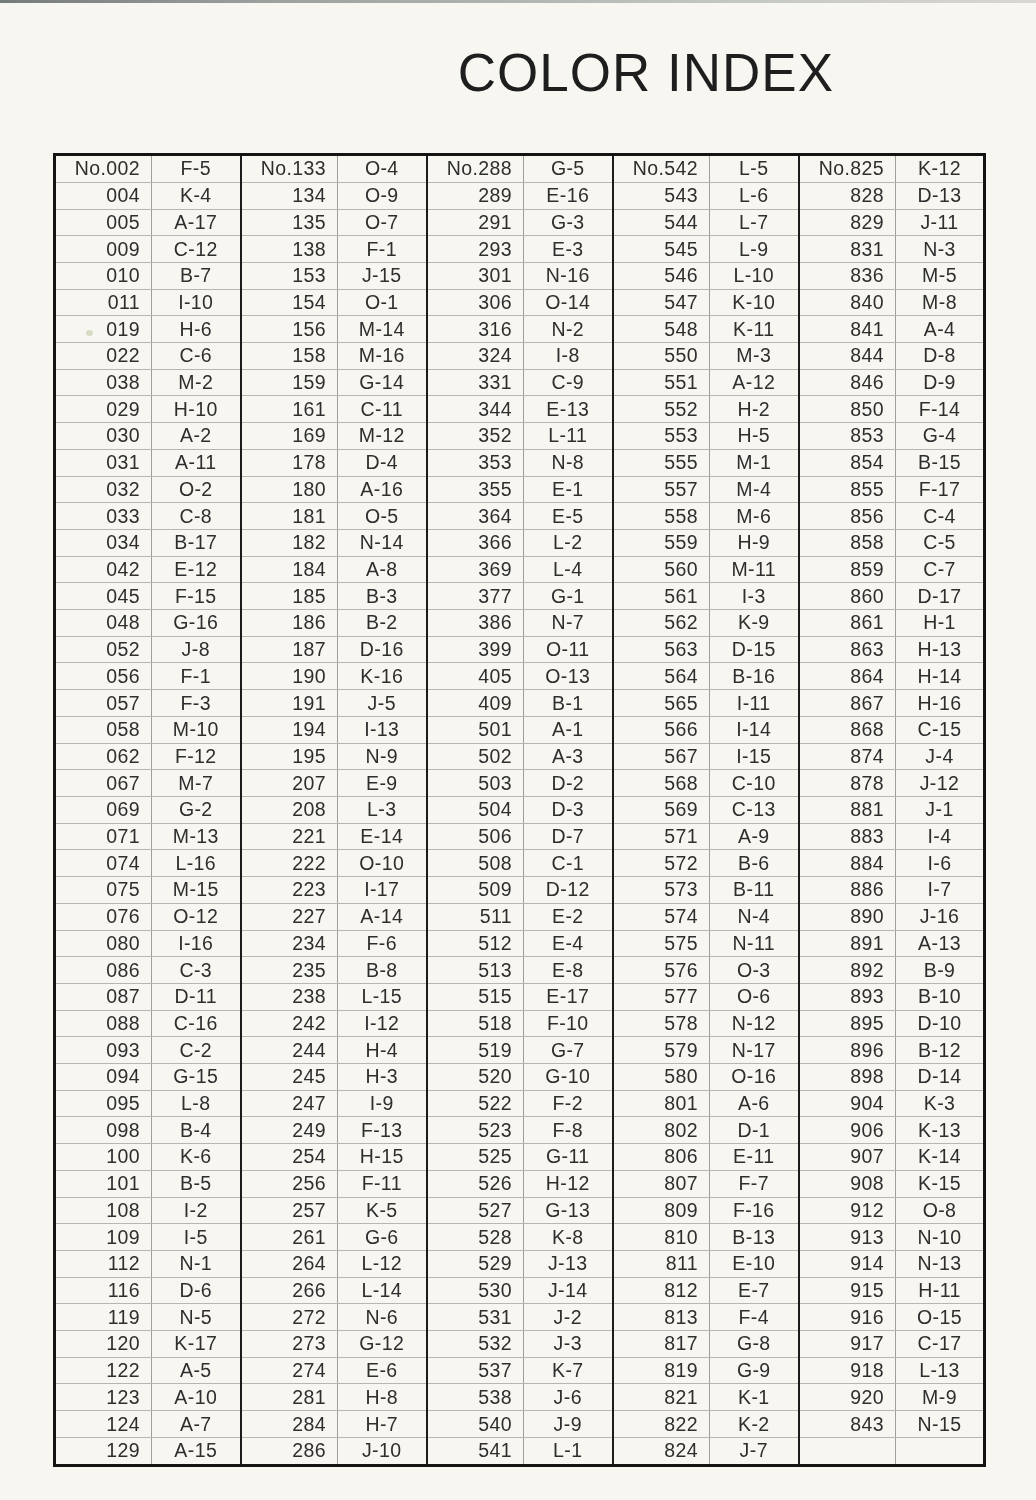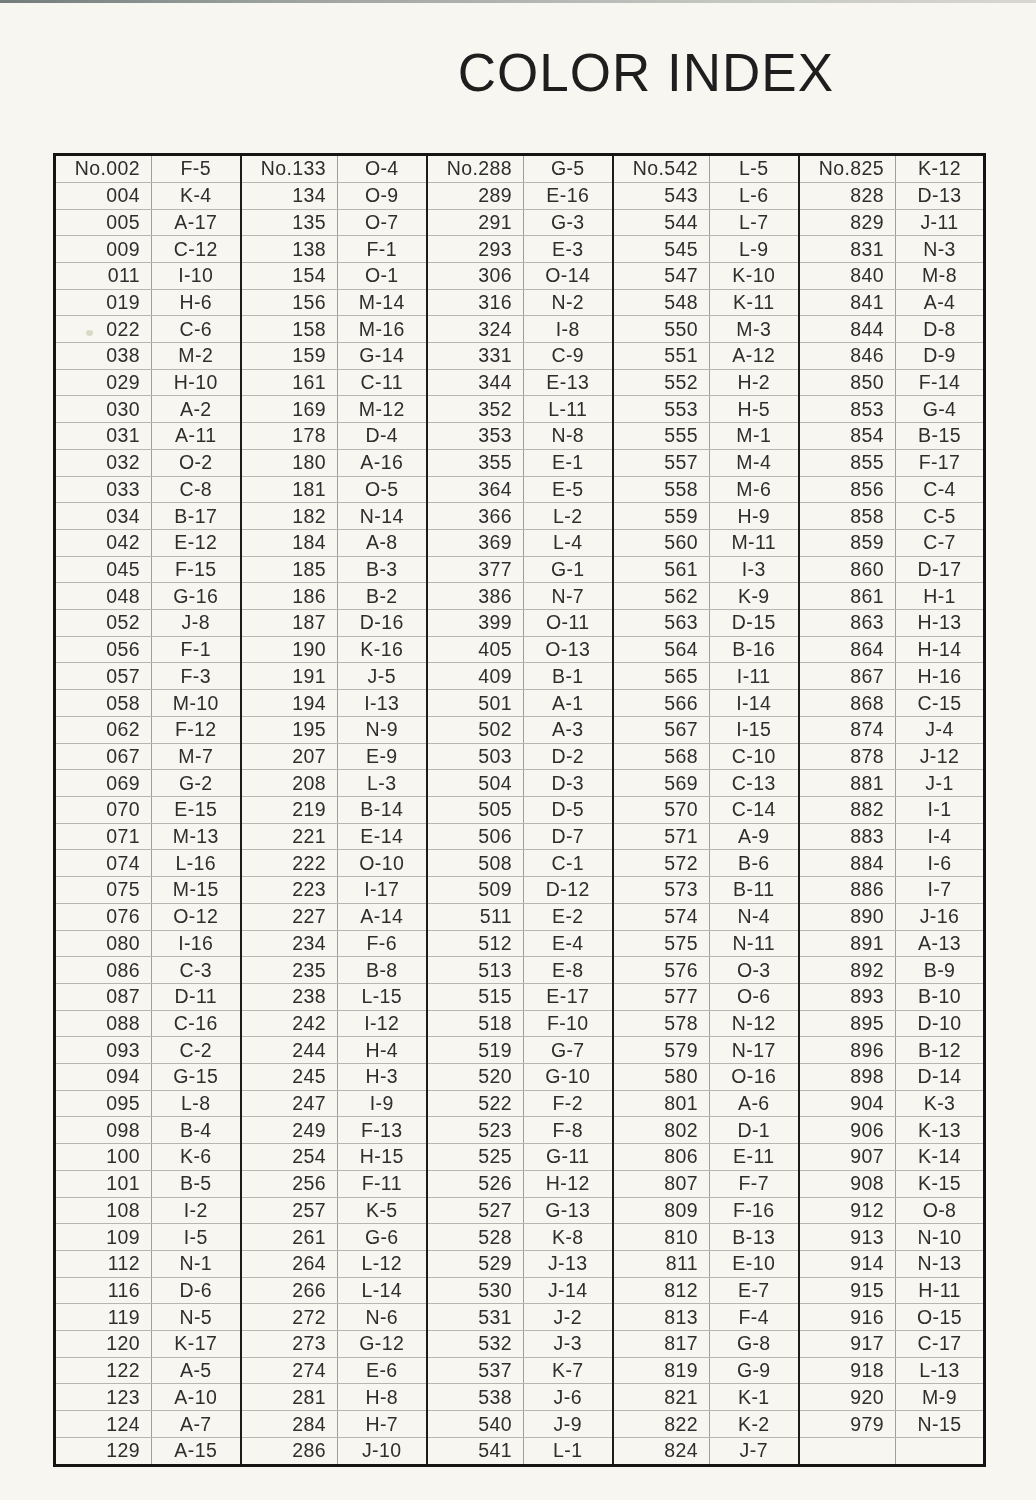--- a/index.html
+++ b/index.html
@@ -113,20 +113,32 @@
         <td class="num">138</td>
         <td class="code">F-1</td>
         <td class="num">293</td>
         <td class="code">E-3</td>
         <td class="num">545</td>
         <td class="code">L-9</td>
         <td class="num">831</td>
         <td class="code">N-3</td>
       </tr>
       <tr>
+        <td class="num">010</td>
+        <td class="code">B-7</td>
+        <td class="num">153</td>
+        <td class="code">J-15</td>
+        <td class="num">301</td>
+        <td class="code">N-16</td>
+        <td class="num">546</td>
+        <td class="code">L-10</td>
+        <td class="num">836</td>
+        <td class="code">M-5</td>
+      </tr>
+      <tr>
         <td class="num">011</td>
         <td class="code">I-10</td>
         <td class="num">154</td>
         <td class="code">O-1</td>
         <td class="num">306</td>
         <td class="code">O-14</td>
         <td class="num">547</td>
         <td class="code">K-10</td>
         <td class="num">840</td>
         <td class="code">M-8</td>
@@ -353,32 +365,20 @@
         <td class="num">208</td>
         <td class="code">L-3</td>
         <td class="num">504</td>
         <td class="code">D-3</td>
         <td class="num">569</td>
         <td class="code">C-13</td>
         <td class="num">881</td>
         <td class="code">J-1</td>
       </tr>
       <tr>
-        <td class="num">070</td>
-        <td class="code">E-15</td>
-        <td class="num">219</td>
-        <td class="code">B-14</td>
-        <td class="num">505</td>
-        <td class="code">D-5</td>
-        <td class="num">570</td>
-        <td class="code">C-14</td>
-        <td class="num">882</td>
-        <td class="code">I-1</td>
-      </tr>
-      <tr>
         <td class="num">071</td>
         <td class="code">M-13</td>
         <td class="num">221</td>
         <td class="code">E-14</td>
         <td class="num">506</td>
         <td class="code">D-7</td>
         <td class="num">571</td>
         <td class="code">A-9</td>
         <td class="num">883</td>
         <td class="code">I-4</td>
@@ -637,21 +637,21 @@
       </tr>
       <tr>
         <td class="num">124</td>
         <td class="code">A-7</td>
         <td class="num">284</td>
         <td class="code">H-7</td>
         <td class="num">540</td>
         <td class="code">J-9</td>
         <td class="num">822</td>
         <td class="code">K-2</td>
-        <td class="num">979</td>
+        <td class="num">843</td>
         <td class="code">N-15</td>
       </tr>
       <tr>
         <td class="num">129</td>
         <td class="code">A-15</td>
         <td class="num">286</td>
         <td class="code">J-10</td>
         <td class="num">541</td>
         <td class="code">L-1</td>
         <td class="num">824</td>

